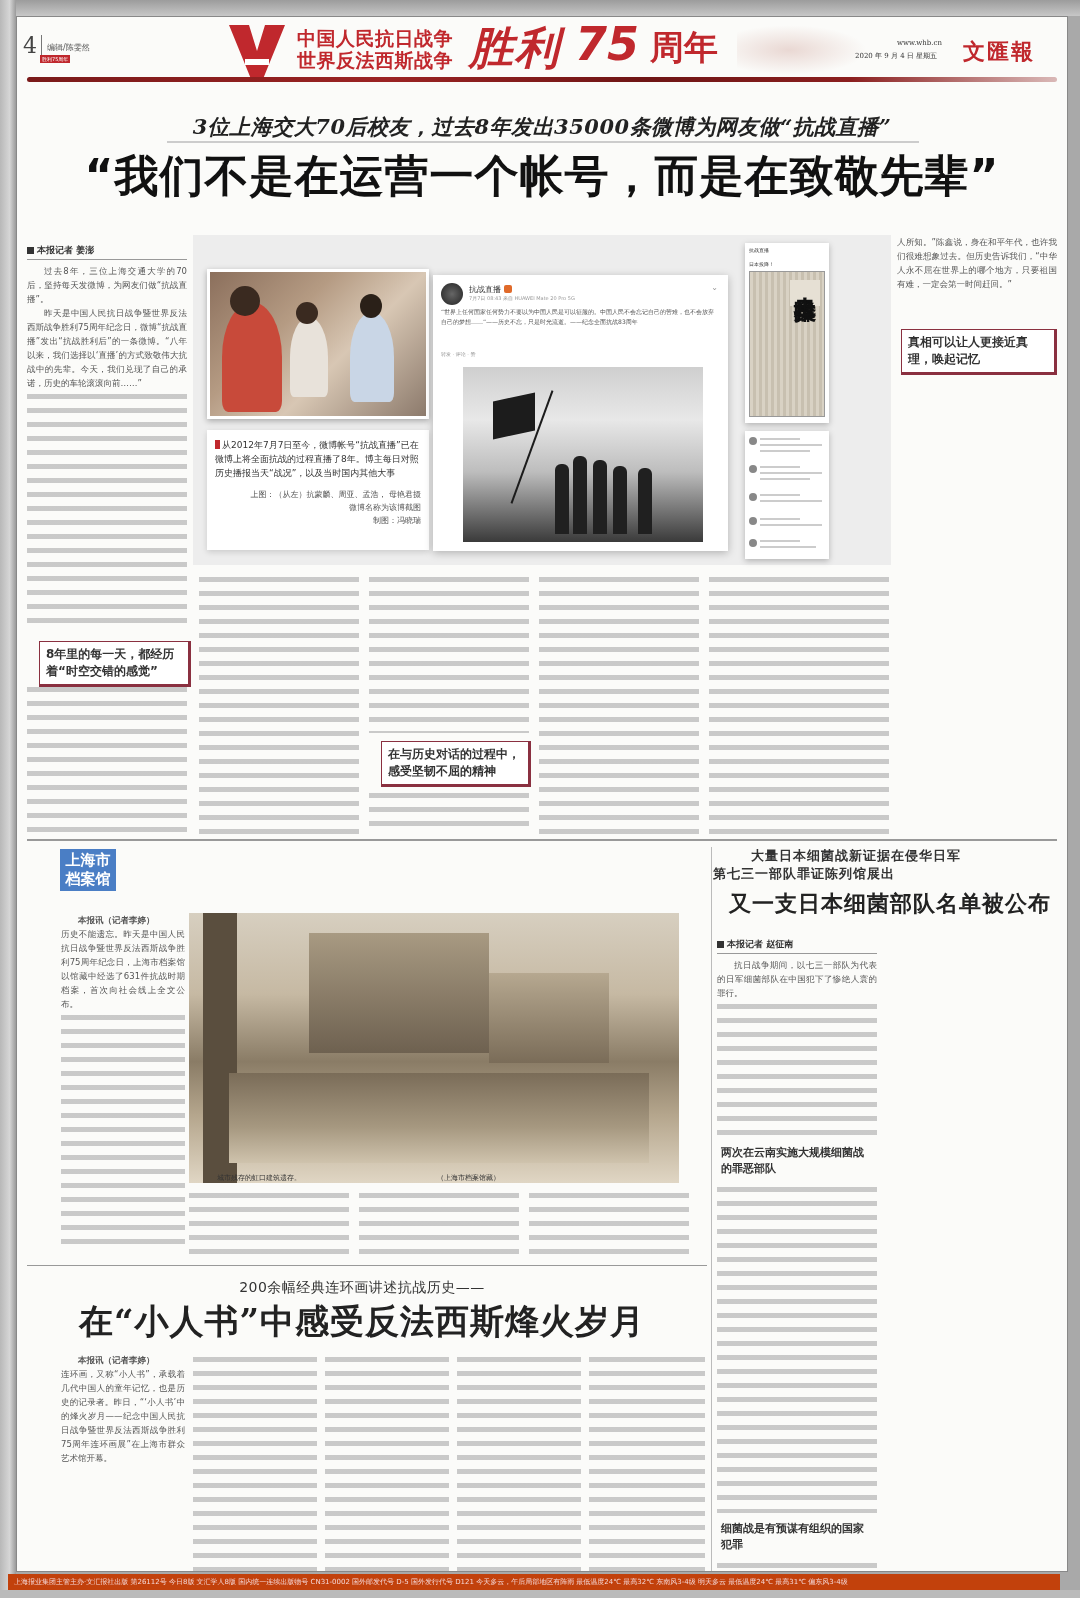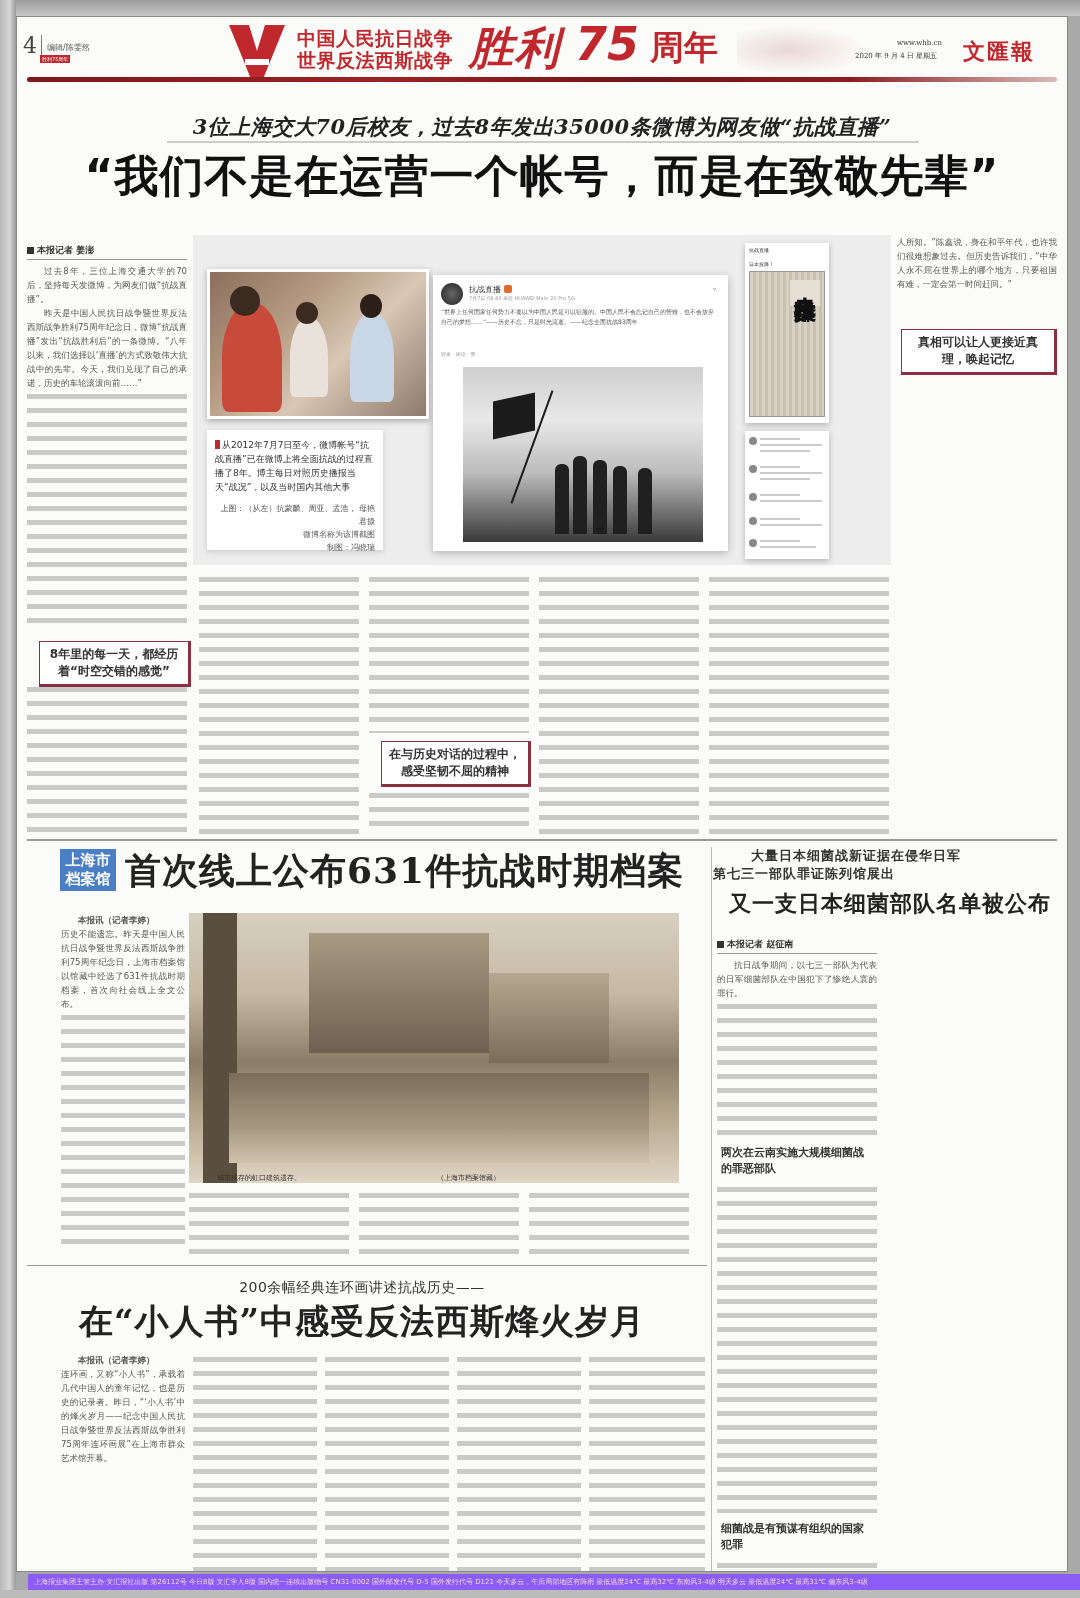--- a/index.html
+++ b/index.html
@@ -53,21 +53,21 @@
     height: 100%;
     background-image: repeating-linear-gradient(180deg, transparent 0, transparent 4px, #bdbdbd 4px, #bdbdbd 9px, transparent 9px, transparent 14px);
     opacity: 0.8;
   }
   .para-start { text-indent: 2em; }
 
   
   .montage { position: absolute; left: 176px; top: 218px; width: 698px; height: 330px; background: #ededed; }
   .photo1 { position: absolute; left: 14px; top: 34px; width: 222px; height: 150px; background: linear-gradient(135deg, #8b6f5c 0%, #b59b83 35%, #d8c7b4 60%, #8c7a6c 100%); border: 3px solid #fff; box-shadow: 0 2px 6px rgba(0,0,0,0.3); }
   .photo1 .person { position: absolute; border-radius: 50% 50% 10% 10%; }
-  .photo-caption-box { position: absolute; left: 14px; top: 195px; width: 176px; height: 120px; background: #fff; box-shadow: 0 2px 6px rgba(0,0,0,0.15); padding: 8px 8px; }
+  .photo-caption-box { position: absolute; left: 14px; top: 195px; width: 222px; height: 120px; background: #fff; box-shadow: 0 2px 6px rgba(0,0,0,0.15); padding: 8px 8px; }
   .cap-text { font-size: 9px; line-height: 14px; color: #333; font-family: "DejaVu Sans", sans-serif; }
   .cap-text::before { content: ""; display: inline-block; width: 5px; height: 9px; background: #c0282d; margin-right: 2px; vertical-align: -1px; }
   .cap-credits { font-size: 8px; line-height: 13px; color: #555; text-align: right; margin-top: 8px; font-family: "DejaVu Sans", sans-serif; }
   .weibo-card { position: absolute; left: 240px; top: 40px; width: 295px; height: 276px; background: #fff; box-shadow: 0 2px 8px rgba(0,0,0,0.25); }
   .weibo-avatar { position: absolute; left: 8px; top: 8px; width: 22px; height: 22px; border-radius: 50%; background: radial-gradient(#666, #222); }
   .weibo-name { position: absolute; left: 36px; top: 9px; font-size: 8px; color: #333; font-family: "DejaVu Sans", sans-serif; }
   .weibo-badge { display: inline-block; width: 8px; height: 8px; background: #e06a2a; border-radius: 2px; margin-left: 3px; vertical-align: -1px; }
   .weibo-meta { position: absolute; left: 36px; top: 20px; font-size: 5px; color: #999; font-family: "DejaVu Sans", sans-serif; }
   .weibo-text { position: absolute; left: 8px; top: 32px; width: 275px; font-size: 6px; line-height: 10px; color: #555; font-family: "DejaVu Sans", sans-serif; }
   .weibo-chevron { position: absolute; right: 10px; top: 8px; font-size: 8px; color: #999; }
@@ -79,21 +79,21 @@
   .news-card { position: absolute; left: 552px; top: 8px; width: 84px; height: 180px; background: #fff; box-shadow: 0 2px 6px rgba(0,0,0,0.25); }
   .news-card-head { position: absolute; left: 4px; top: 4px; font-size: 5px; color: #333; font-family: "DejaVu Sans", sans-serif; }
   .news-card-sub { position: absolute; left: 4px; top: 18px; font-size: 5px; color: #333; font-family: "DejaVu Sans", sans-serif; }
   .news-clip { position: absolute; left: 4px; top: 28px; width: 76px; height: 146px; background: repeating-linear-gradient(90deg, #d9d2c4 0, #d9d2c4 3px, #c8c0b0 3px, #c8c0b0 6px); border: 1px solid #999; }
   .news-clip-title { position: absolute; right: 4px; top: 8px; width: 30px; font-size: 22px; line-height: 25px; font-weight: bold; color: #111; font-family: "DejaVu Serif", serif; writing-mode: vertical-rl; background: #e6e0d4; padding: 2px; }
   .comments-card { position: absolute; left: 552px; top: 196px; width: 84px; height: 128px; background: #fff; box-shadow: 0 2px 6px rgba(0,0,0,0.25); }
   .comment { position: absolute; left: 4px; width: 76px; height: 24px; }
   .comment .ava { position: absolute; left: 0; top: 2px; width: 8px; height: 8px; border-radius: 50%; background: #888; }
   .comment .ln { position: absolute; left: 11px; height: 2px; background: #ccc; }
 
-  .subhead-box { position: absolute; border: 1.5px solid #8a3040; border-right: 3px solid #8a3040; border-bottom: 3px solid #8a3040; background: #fff; padding: 4px 6px; font-size: 12px; font-weight: bold; line-height: 17px; color: #333; font-family: "DejaVu Sans", sans-serif; text-align: center; }
+  .subhead-box { position: absolute; border: 1.5px solid #8a3040; border-right: 3px solid #8a3040; border-bottom: 3px solid #8a3040; background: #fff; padding: 4px 6px; font-size: 12px; font-weight: bold; line-height: 17px; color: #333; font-family: "DejaVu Sans", sans-serif; }
 
   .divider-h { position: absolute; height: 2px; background: #999; }
   .divider-v { position: absolute; width: 1px; background: #bbb; }
 
   
   .section-tag { position: absolute; left: 43px; top: 832px; width: 56px; height: 42px; background: #4a7ec5; color: #fff; font-size: 15px; line-height: 19px; font-weight: bold; text-align: center; padding-top: 2px; font-family: "DejaVu Sans", sans-serif; }
   .headline2 { position: absolute; left: 108px; top: 830px; font-size: 36px; font-weight: bold; color: #222; font-family: "DejaVu Serif", serif; letter-spacing: 1px; }
   .archive-photo { position: absolute; left: 172px; top: 896px; width: 490px; height: 270px; background: linear-gradient(180deg, #d7cfc0 0%, #c6b9a3 30%, #8a7c66 55%, #b5a68d 75%, #e0d6c4 100%); }
   .archive-photo .ruin { position: absolute; background: #6b5e4c; }
   .archive-caption-left { position: absolute; left: 200px; top: 1156px; font-size: 7px; color: #333; font-family: "DejaVu Sans", sans-serif; }
@@ -102,21 +102,21 @@
   .kicker3a { position: absolute; left: 696px; top: 830px; width: 330px; font-size: 13px; line-height: 18px; font-weight: bold; color: #333; font-family: "DejaVu Sans", sans-serif; letter-spacing: 1px; }
   .kicker3a .l1 { display: block; padding-left: 38px; }
   .headline3 { position: absolute; left: 712px; top: 872px; font-size: 22px; font-weight: bold; color: #222; font-family: "DejaVu Serif", serif; letter-spacing: 1px; }
 
   
   .kicker4 { position: absolute; left: 0; top: 1262px; width: 690px; text-align: center; font-size: 14px; color: #333; font-family: "DejaVu Sans", sans-serif; letter-spacing: 0.5px; }
   .headline4 { position: absolute; left: 0; top: 1282px; width: 690px; text-align: center; font-size: 34px; font-weight: bold; color: #222; font-family: "DejaVu Serif", serif; letter-spacing: 1px; }
 
   .subhead-plain { position: absolute; font-size: 11px; font-weight: bold; line-height: 16px; color: #333; font-family: "DejaVu Sans", sans-serif; }
 
-  .footer-bar { position: absolute; left: 28px; top: 1574px; width: 1052px; height: 16px; background: #8b5cf6; color: #f4d6d6; font-size: 7px; line-height: 16px; white-space: nowrap; overflow: hidden; padding-left: 6px; font-family: "DejaVu Sans", sans-serif; }
+  .footer-bar { position: absolute; left: 8px; top: 1574px; width: 1052px; height: 16px; background: #c2410c; color: #f4d6d6; font-size: 7px; line-height: 16px; white-space: nowrap; overflow: hidden; padding-left: 6px; font-family: "DejaVu Sans", sans-serif; }
   .bottom-strip { position: absolute; left: 0; top: 1590px; width: 1080px; height: 8px; background: #bbb; }
 </style>
 </head>
 <body>
 
 <div class="top-strip"></div>
 <div class="left-strip"></div>
 
 <div class="page">
 
@@ -256,21 +256,20 @@
   <div class="col" style="left:692px; top:556px; width:180px; height:262px;">
       <div class="text-fill"></div>
     </div>
 
   <div class="divider-h" style="left:10px; top:822px; width:1030px;"></div>
 
   <div class="section-tag">
     <div>上海市</div>
     <div>档案馆</div>
   </div>
-  <div class="headline2">首次线上公布631件抗战时期档案</div>
 
   <div class="col" style="left:44px; top:896px; width:124px; height:340px;">
     <p class="para-start"><b>本报讯（记者李婷）</b></p>
     <p>历史不能遗忘。昨天是中国人民抗日战争暨世界反法西斯战争胜利75周年纪念日，上海市档案馆以馆藏中经选了631件抗战时期档案，首次向社会线上全文公布。</p>
     <div class="text-fill"></div>
   </div>
 
   <div class="archive-photo">
     <div class="ruin" style="left:14px; top:0; width:34px; height:270px; background:#5a4e3e;"></div>
     <div class="ruin" style="left:120px; top:20px; width:180px; height:120px; background:linear-gradient(180deg,#a89a82,#6e6150);"></div>

